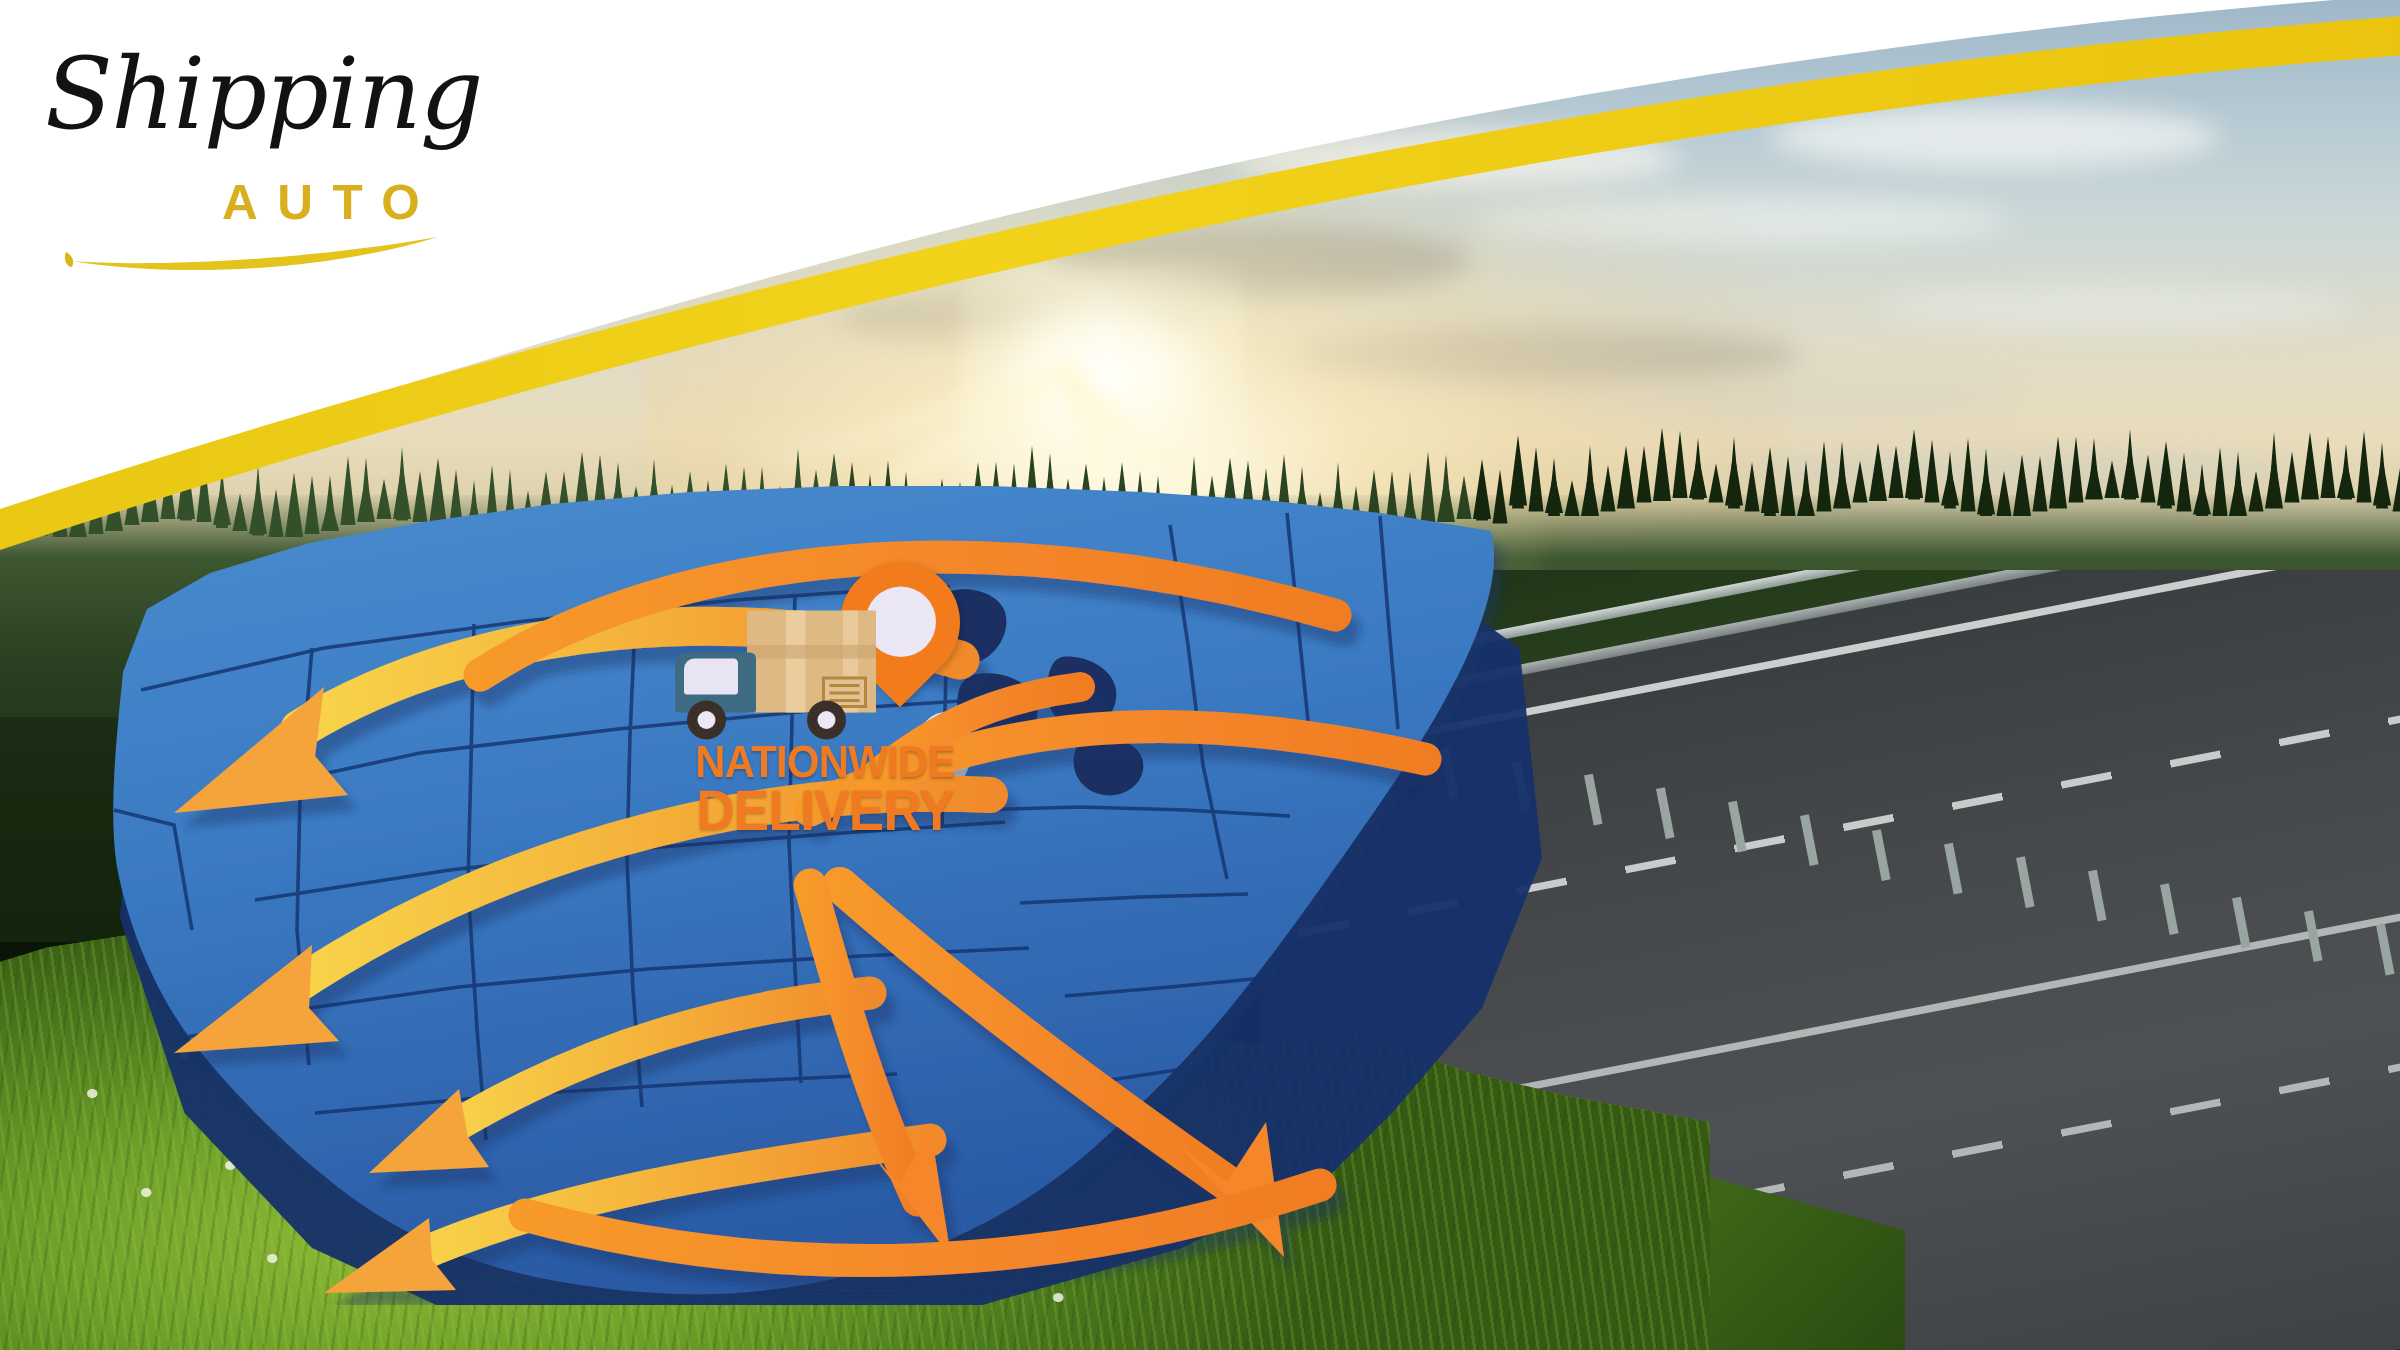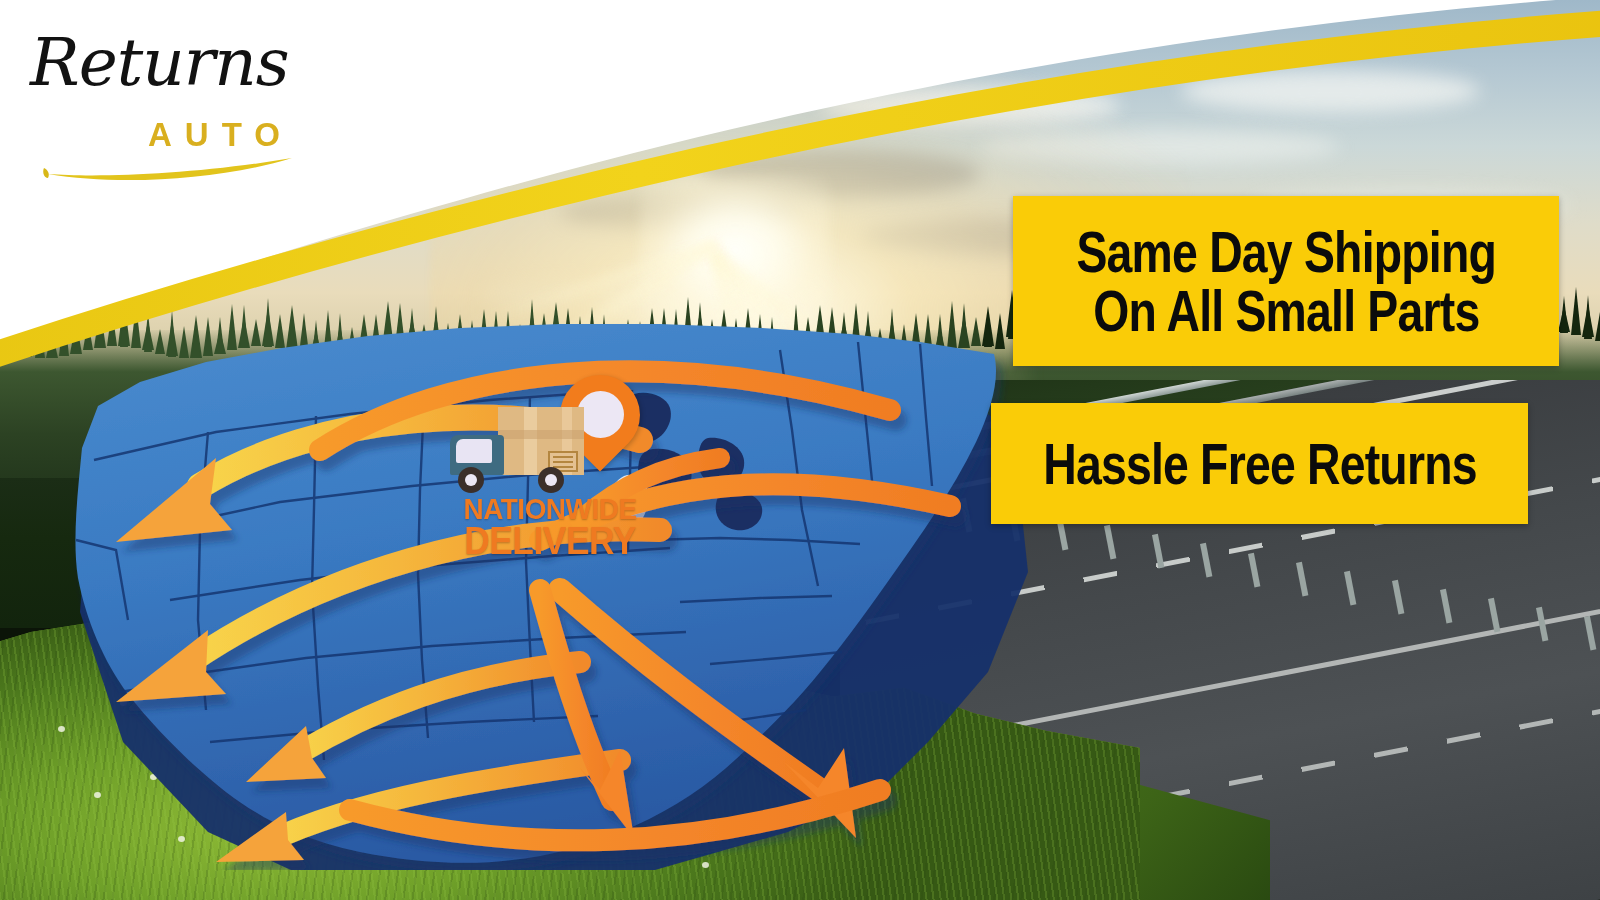--- a/index.html
+++ b/index.html
@@ -699,31 +699,24 @@
         </linearGradient>
       </defs>
 
       <path d="M0,0 L1760,0 L1760,30 C1300,56 880,136 520,240 C320,296 160,352 0,404 Z" fill="#ffffff"></path>
 
       <path d="M-20,420 C200,344 460,268 760,200 C1080,128 1420,76 1780,56" stroke="url(#swGrad)" stroke-width="26" fill="none" stroke-linecap="round"></path>
     </svg>
   </div>
 
   <div class="logo">
-    <div class="logo-script">Returns</div>
+    <div class="logo-script">Shipping</div>
     <div class="logo-auto">AUTO</div>
     <svg class="logo-swoosh" width="300" height="50" viewBox="0 0 300 50" xmlns="http://www.w3.org/2000/svg" aria-hidden="true">
       <path d="M18,40 C70,44 170,40 262,24 C190,46 90,52 18,40 Z" fill="#e2c41c"></path>
       <path d="M14,34 C18,36 20,40 18,44 C14,44 12,38 14,34 Z" fill="#d8b818"></path>
     </svg>
   </div>
 
-  <div class="fbox" id="fbox1">
-    <div class="ln">Same Day Shipping</div>
-    <div class="ln">On All Small Parts</div>
-  </div>
-
-  <div class="fbox" id="fbox2">
-    <div class="ln">Hassle Free Returns</div>
-  </div>
+
 
 
 </div>
 
 </body></html>

